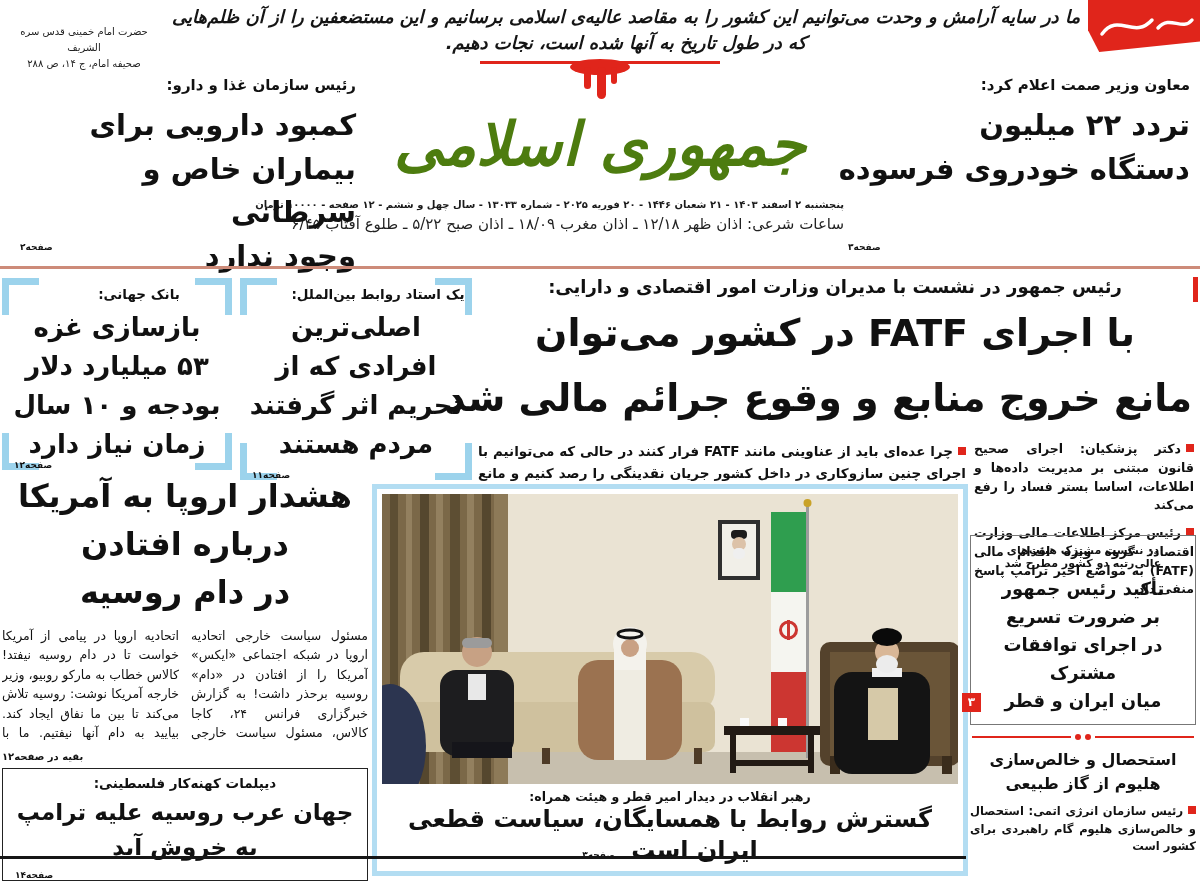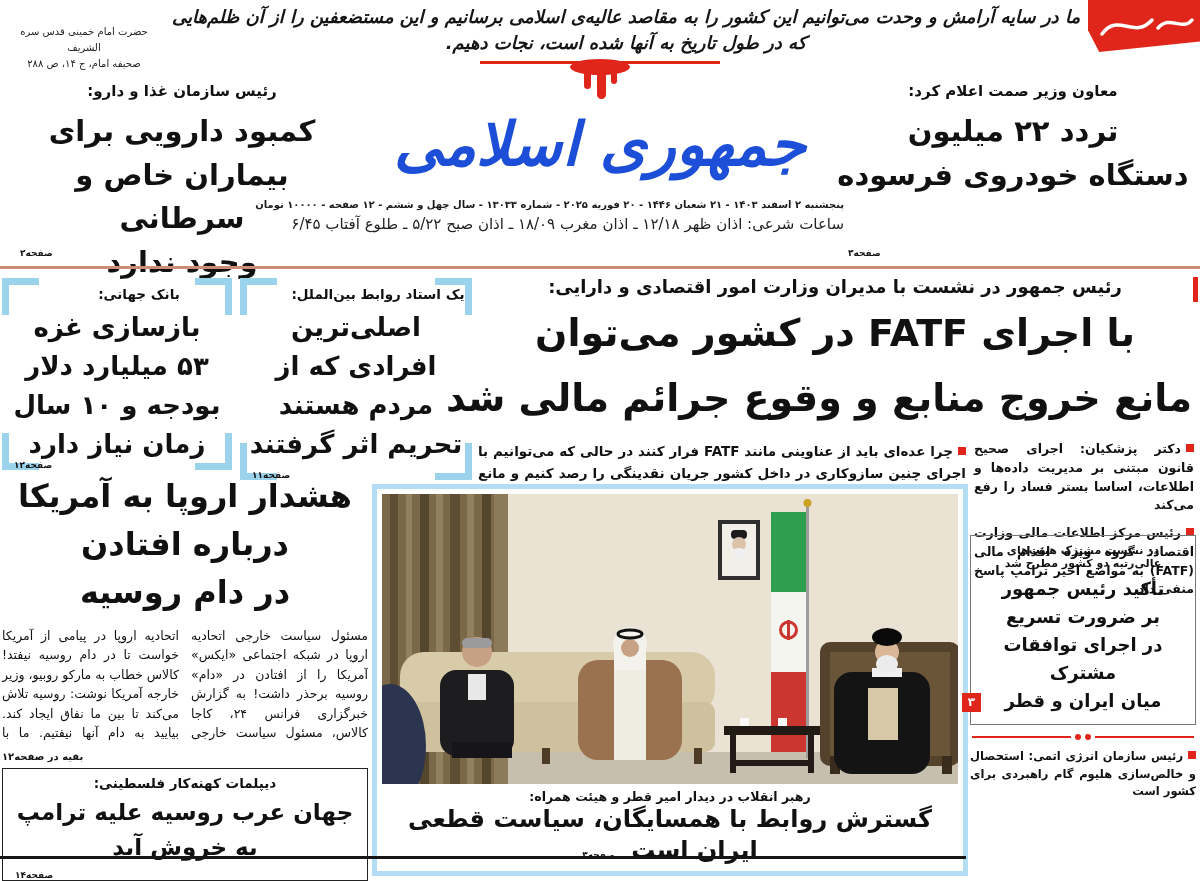--- a/index.html
+++ b/index.html
@@ -9,25 +9,25 @@
   
   #top-quote{top:4px;right:118px;left:170px;height:56px;font-size:18px;font-weight:bold;
              font-style:italic;text-align:center;line-height:1.45;color:#151515;}
   #top-attrib{left:6px;top:24px;width:156px;font-size:10px;text-align:center;line-height:1.6;color:#222;}
   #corner-ribbon{top:0;right:0;width:112px;height:52px;background:#e0251b;
                  clip-path:polygon(0 0,100% 0,100% 80%,10% 100%,0 58%);}
   
   #masthead{left:356px;top:58px;width:488px;height:206px;text-align:center;}
   #mast-drip{position:absolute;top:0;left:50%;transform:translateX(-50%);}
   #mast-title{margin-top:40px;font-size:60px;line-height:1.55;font-weight:bold;font-style:italic;
-              color:#1d4ed8;white-space:nowrap;}
+              color:#4d7c0f;white-space:nowrap;}
   #mast-date{margin-top:8px;font-size:10px;font-weight:bold;white-space:nowrap;color:#1a1a1a;}
   #mast-times{margin-top:5px;font-size:15px;color:#222;letter-spacing:.3px;white-space:nowrap;}
   
-  .top-article{top:82px;text-align:center;height:176px;}
+  .top-article{top:76px;height:176px;}
   #top-right-article{left:836px;width:354px;}
   #top-left-article{left:8px;width:348px;}
   .kicker-sm{font-size:15px;font-weight:bold;margin-bottom:10px;}
   .head-lg{font-size:29px;font-weight:bold;line-height:1.5;}
   .page-ref{font-size:9px;font-weight:bold;color:#111;}
   .page-ref.corner{position:absolute;left:12px;bottom:0;}
   
   #rule-salmon{left:0;top:266px;width:1200px;height:3px;background:#cd8b79;}
   
   #lead{left:478px;top:276px;width:714px;text-align:center;}
@@ -166,22 +166,22 @@
 
   <div class="abs bracket-box" id="box-sanctions">
     <div class="br br-tr"></div>
     <div class="br br-tl"></div>
     <div class="br br-br"></div>
     <div class="br br-bl"></div>
     <div class="inner">
       <div class="kicker-sm">یک استاد روابط بین‌الملل:</div>
       <div class="box-line">اصلی‌ترین</div>
       <div class="box-line">افرادی که از</div>
+      <div class="box-line">تحریم اثر گرفتند</div>
       <div class="box-line">مردم هستند</div>
-      <div class="box-line">تحریم اثر گرفتند</div>
     </div>
     <span class="page-ref corner">صفحه۱۱</span>
   </div>
 
   <div class="abs" id="europe">
     <div id="europe-head">
       <div>هشدار اروپا به آمریکا</div>
       <div>درباره افتادن</div>
       <div>در دام روسیه</div>
     </div>
@@ -288,20 +288,21 @@
       <div class="qatar-line">میان ایران و قطر</div>
       <span class="red-badge" id="qatar-badge">۳</span>
     </div>
     <div class="red-divider">
       <span class="ln"></span>
       <span class="dot"></span>
       <span class="dot"></span>
       <span class="ln"></span>
     </div>
     <div id="helium">
+      <div class="helium-line">استحصال و خالص‌سازی هلیوم از گاز طبیعی</div>
       <div id="helium-bullet">
         <span class="marker"></span><span>رئیس سازمان انرژی اتمی: استحصال و خالص‌سازی هلیوم گام راهبردی برای کشور است</span>
         
       </div>
     </div>
 
   </div>
 
   <div class="abs" id="bottom-rule"></div>
 

